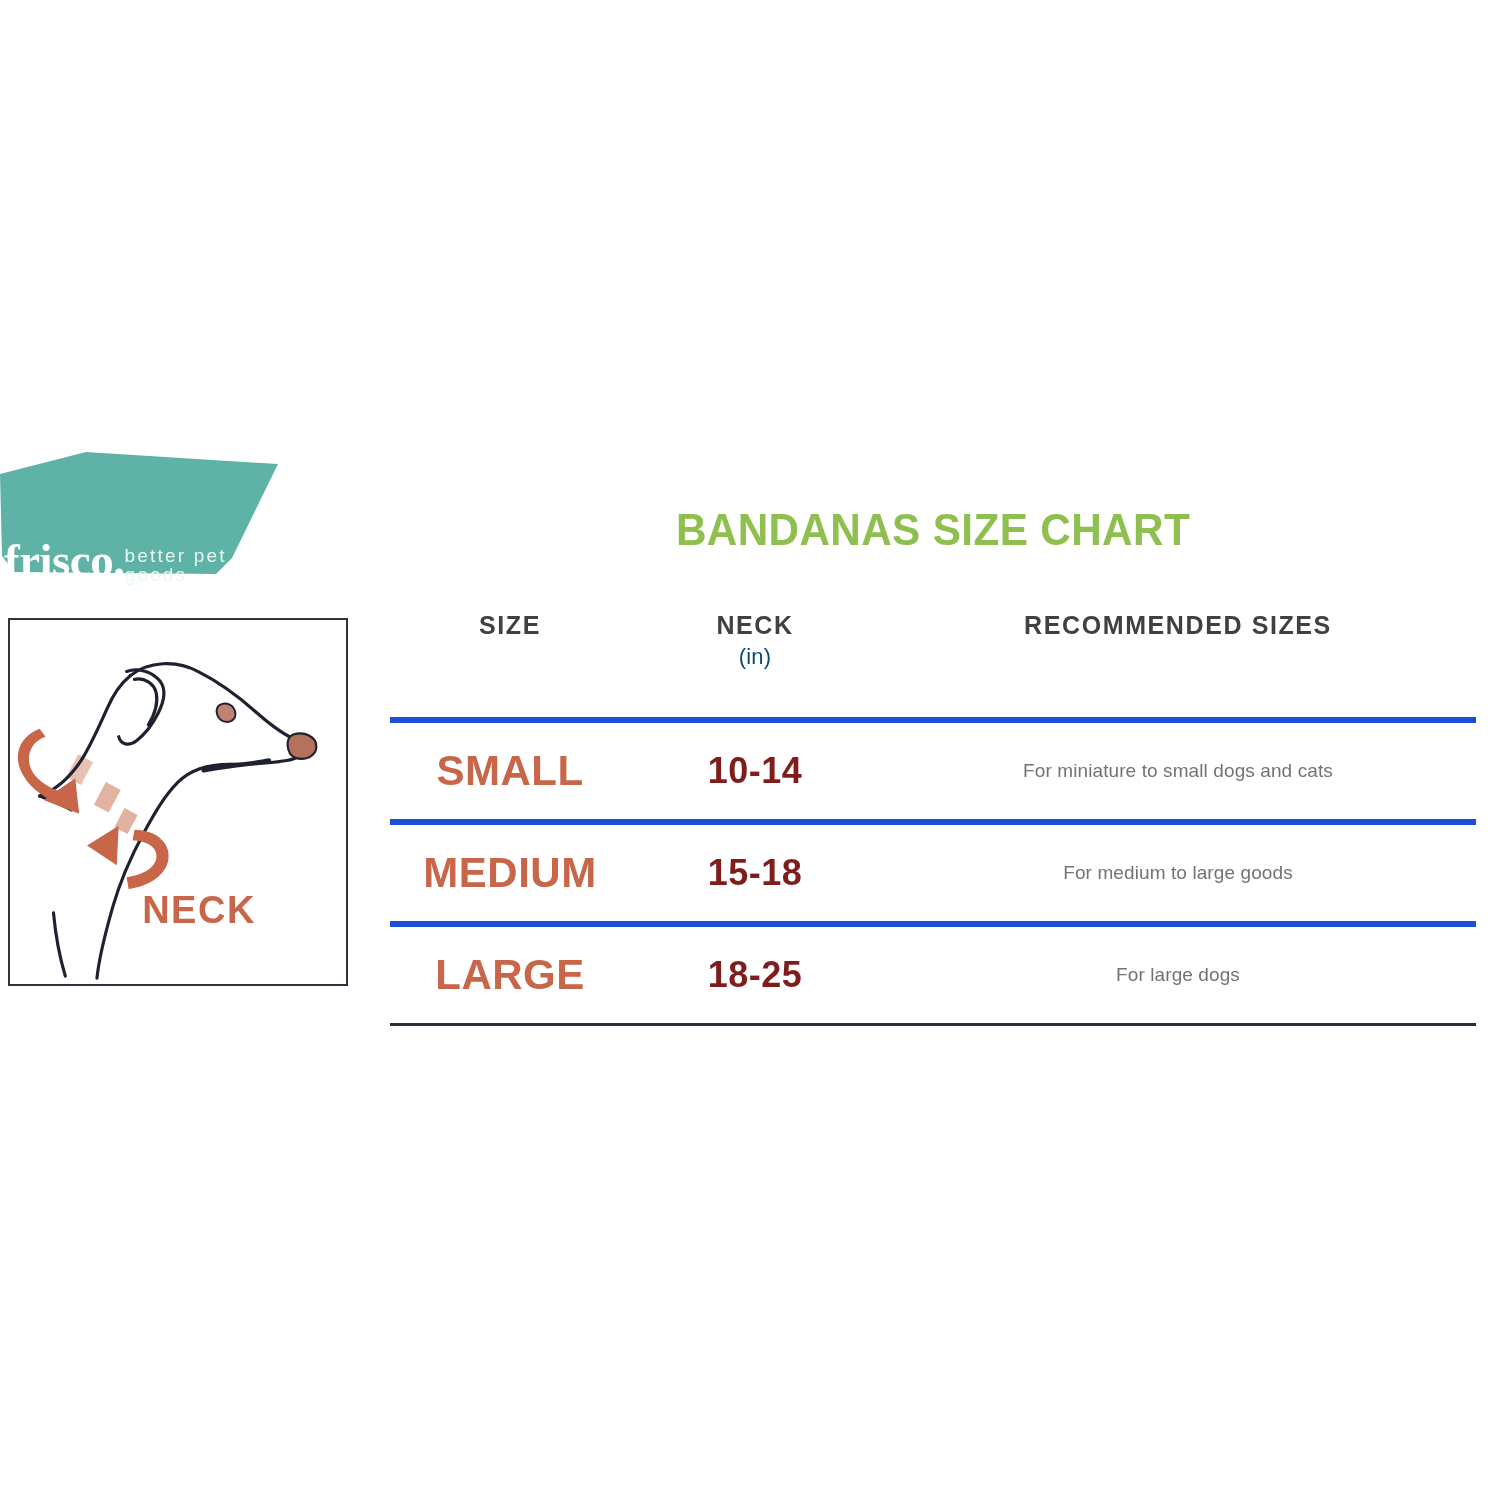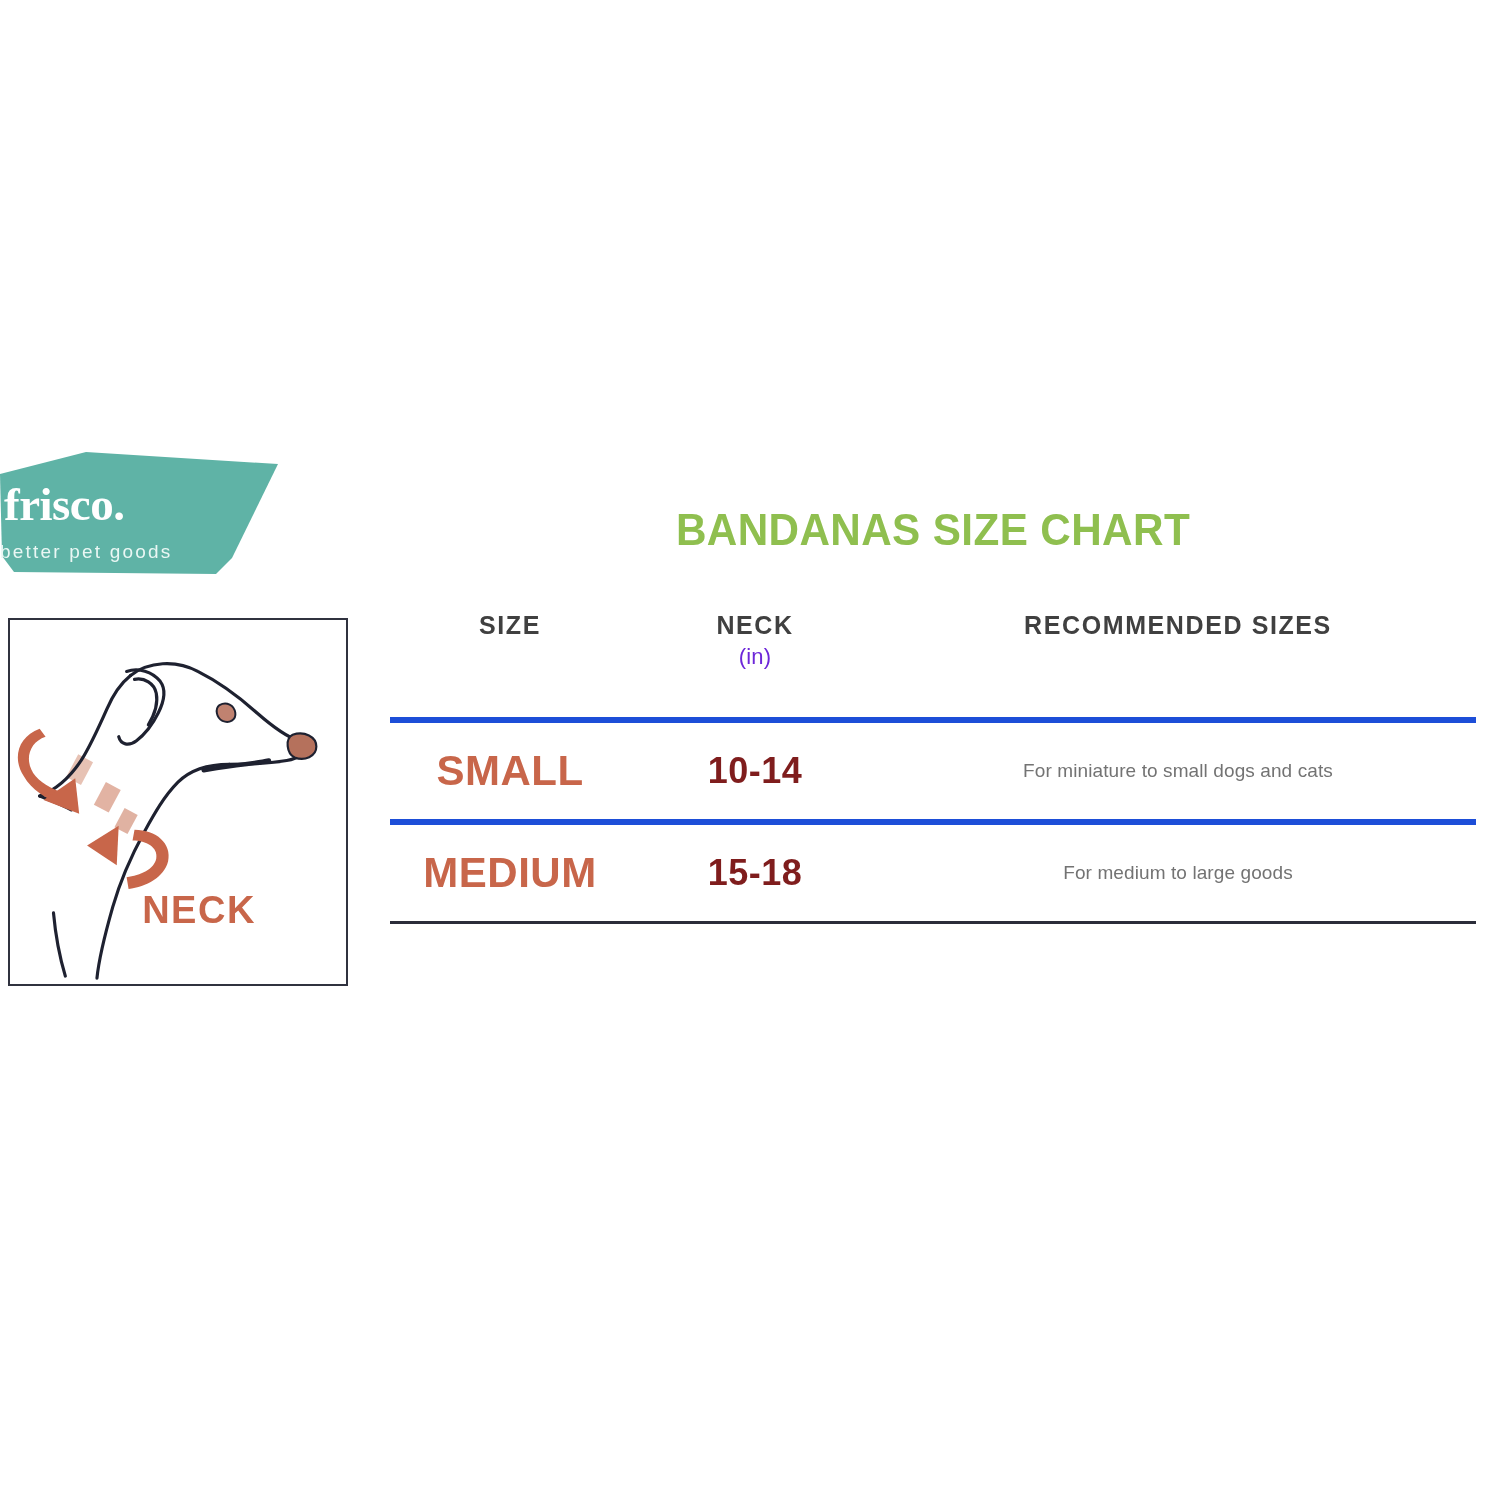--- a/index.html
+++ b/index.html
@@ -28,22 +28,22 @@
     position: absolute;
     inset: 0;
   }
   #brand-logo .logo-text-wrap {
     position: absolute;
     left: 0;
     top: 0;
     width: 278px;
     height: 132px;
     display: flex;
-    flex-direction: column;
-    align-items: flex-start;
+    flex-direction: row;
+    align-items: flex-end;
     justify-content: center;
     padding-top: 6px;
     box-sizing: border-box;
   }
   #brand-logo .wordmark {
     font-family: "Liberation Serif", serif;
     font-size: 47px;
     font-weight: 700;
     color: #ffffff;
     line-height: 1;
@@ -132,21 +132,21 @@
     font-size: 25px;
     font-weight: 700;
     letter-spacing: 1.6px;
     color: #404040;
     line-height: 1.1;
     font-family: "Liberation Sans", sans-serif;
   }
   .th-unit {
     font-size: 22px;
     font-weight: 400;
-    color: #6d28d9;
+    color: #0c4a6e;
     line-height: 1.5;
     letter-spacing: 0.2px;
     font-family: "Liberation Sans", sans-serif;
   }
   thead tr.header-spacer td { height: 38px; border: none; padding: 0; }
 
   table.chart-table tbody tr {
     border-top: 6px solid #1d4ed8;
   }
   table.chart-table tbody tr:last-child {
@@ -277,15 +277,20 @@
       <tr>
         <td class="cell-size">SMALL</td>
         <td class="cell-neck">10-14</td>
         <td class="cell-rec">For miniature to small dogs and cats</td>
       </tr>
       <tr>
         <td class="cell-size">MEDIUM</td>
         <td class="cell-neck">15-18</td>
         <td class="cell-rec">For medium to large goods</td>
       </tr>
+      <tr>
+        <td class="cell-size">LARGE</td>
+        <td class="cell-neck">18-25</td>
+        <td class="cell-rec">For large dogs</td>
+      </tr>
     </tbody>
   </table>
 </div>
 
 </body></html>

